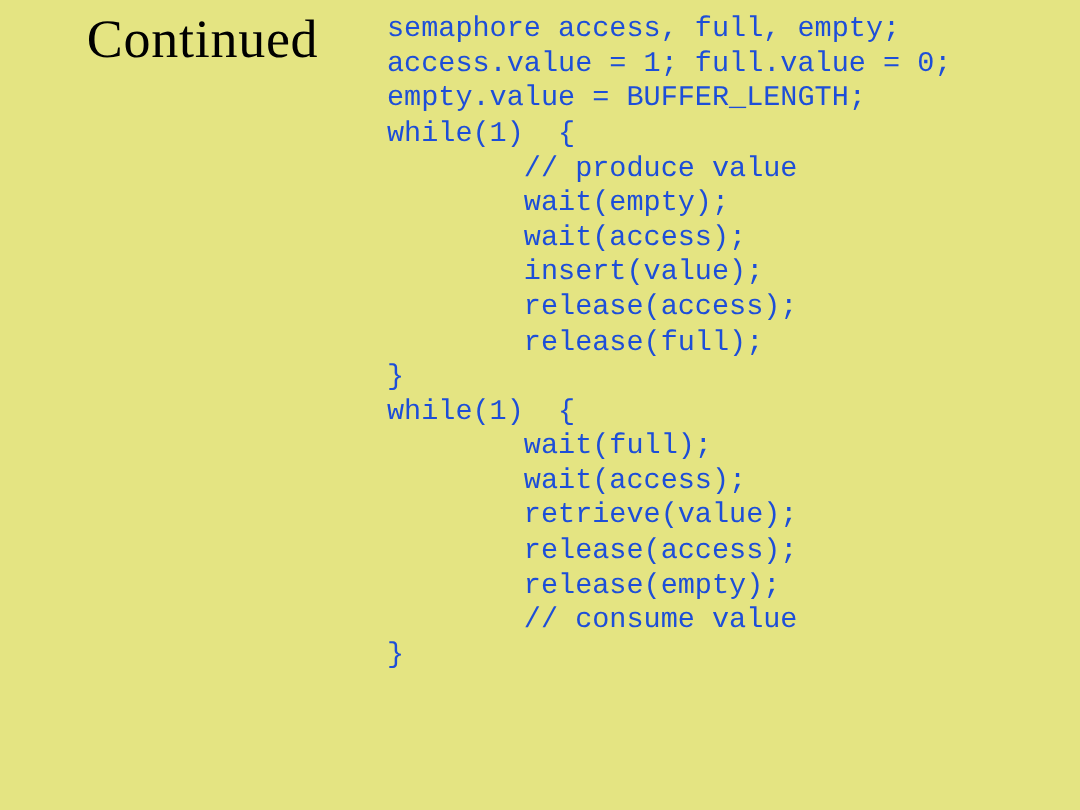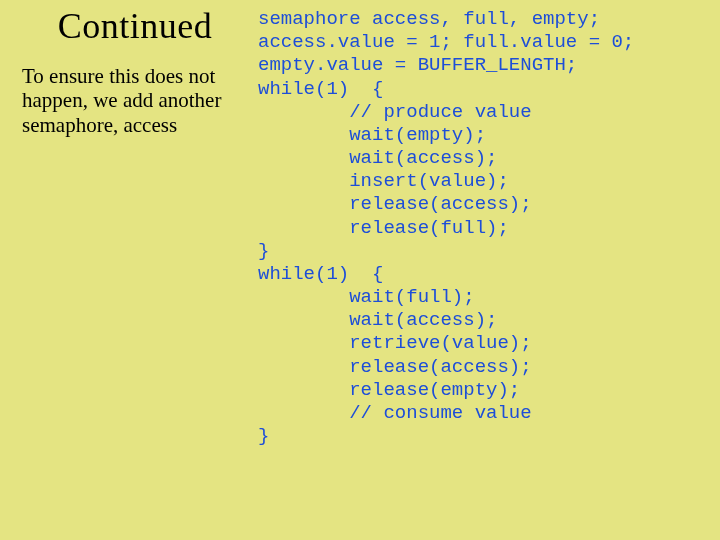--- a/index.html
+++ b/index.html
@@ -55,21 +55,20 @@
     line-height: 1.22;
   }
 </style>
 </head>
 <body>
 
 <div class="slide">
   <div class="left-col">
     <h1 class="title">Continued</h1>
     <div class="body-text">
-      <p class="para2">To ensure this does not happen, we add another semaphore, access</p>
     </div>
   </div>
   <div class="code-block">semaphore access, full, empty;
 access.value = 1; full.value = 0;
 empty.value = BUFFER_LENGTH;
 while(1)  {
         // produce value
         wait(empty);
         wait(access);
         insert(value);

